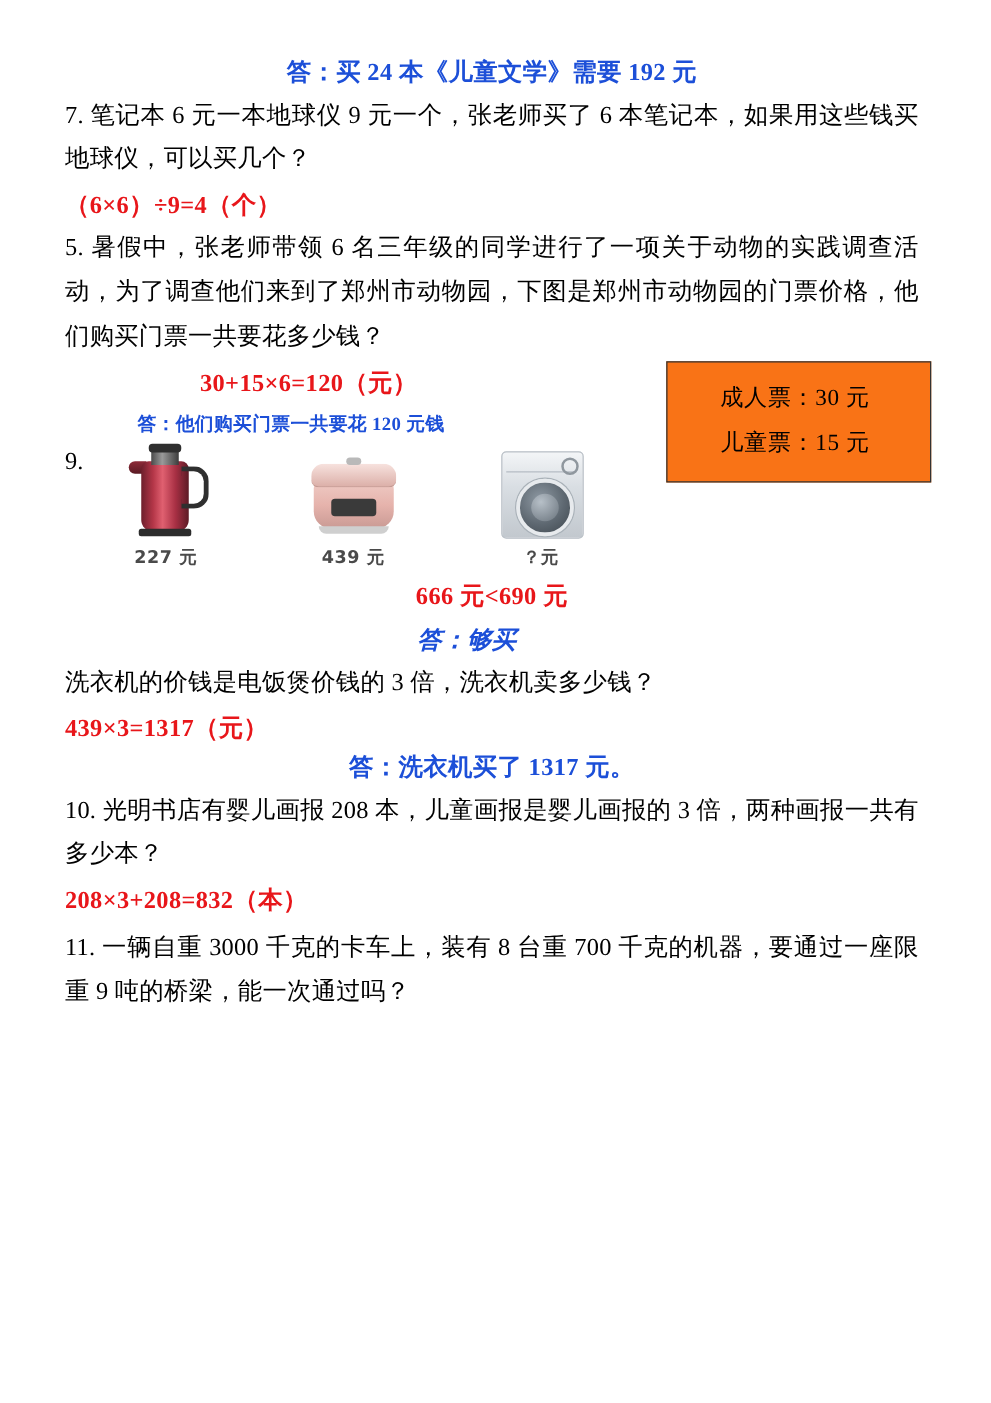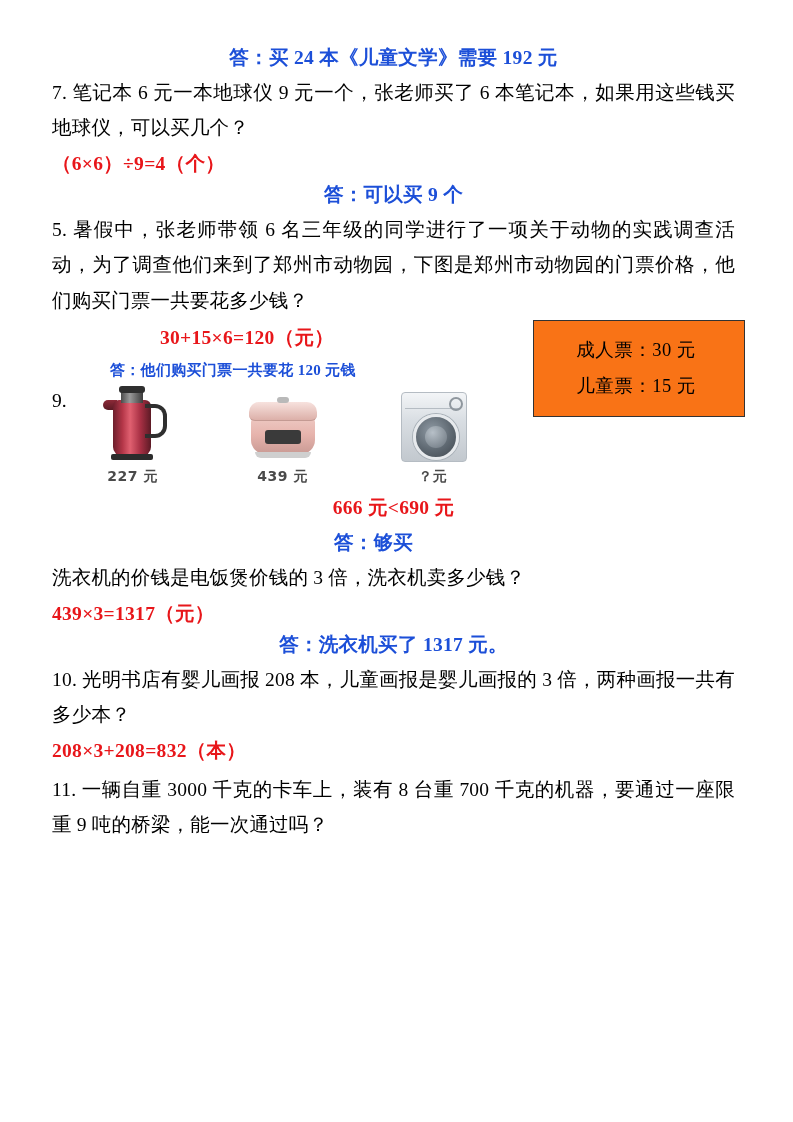--- a/index.html
+++ b/index.html
@@ -43,21 +43,21 @@
     font-size: 19.5px;
     margin: 4px 0 4px 0;
     letter-spacing: 0.3px;
   }
   .row-two {
     display: flex;
     justify-content: center;
     gap: 44px;
     margin: 4px 0;
   }
-  .left-shift { margin-left: -40px; }
+  .left-shift { margin-left: -40px; font-style: italic; }
 
   
   .sec8-wrap {
     position: relative;
   }
   .sec8-red {
     color: #e8161a;
     font-weight: bold;
     font-size: 19.5px;
     margin: 6px 0 0 108px;
@@ -248,21 +248,20 @@
 </style>
 </head>
 <body>
 
 <div class="page">
 
   <div class="answer-blue">答：买 24 本《儿童文学》需要 192 元</div>
 
   <div class="q-text">7. 笔记本 6 元一本地球仪 9 元一个，张老师买了 6 本笔记本，如果用这些钱买地球仪，可以买几个？</div>
   <div class="answer-red">（6×6）÷9=4（个）</div>
-  <div class="answer-blue">答：可以买 9 个</div>
 
   <div class="q-text">5. 暑假中，张老师带领 6 名三年级的同学进行了一项关于动物的实践调查活动，为了调查他们来到了郑州市动物园，下图是郑州市动物园的门票价格，他们购买门票一共要花多少钱？</div>
   <div class="sec8-wrap">
     <div class="sec8-red">30+15×6=120（元）</div>
     <div class="sec8-blue">答：他们购买门票一共要花 120 元钱</div>
     <div class="ticket-box">
       <div class="ticket-line">成人票：30 元</div>
       <div class="ticket-line">儿童票：15 元</div>
     </div>
   </div>

